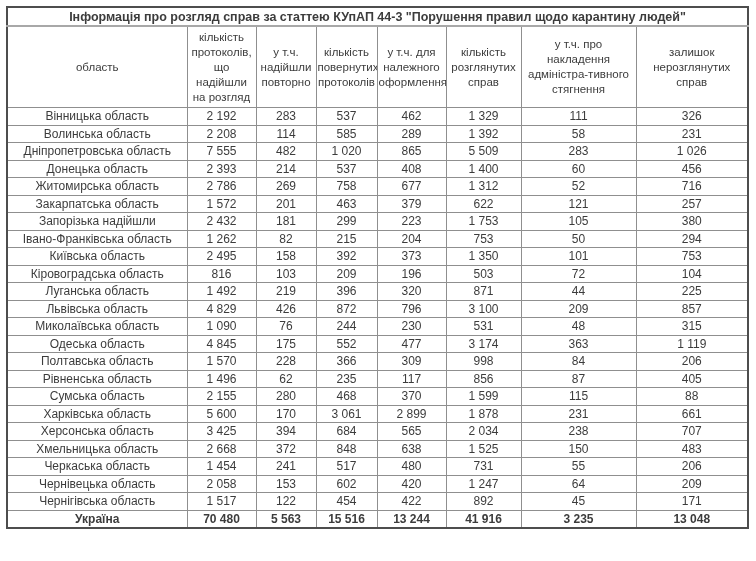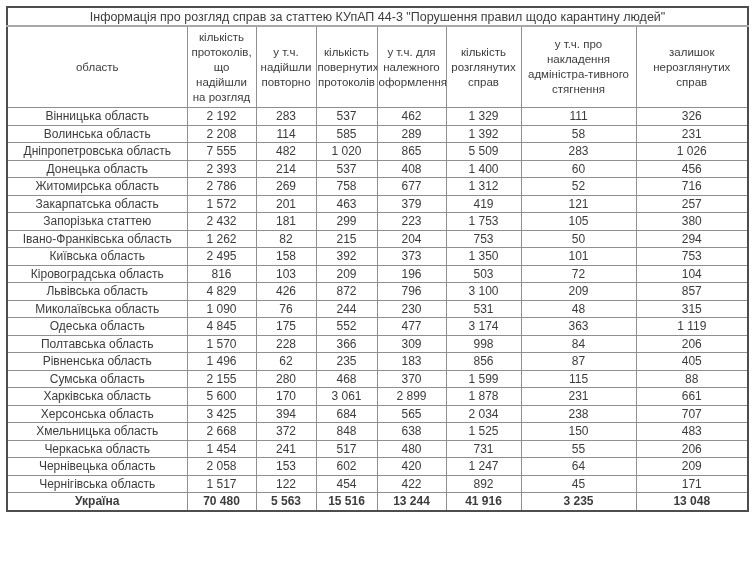--- a/index.html
+++ b/index.html
@@ -24,21 +24,21 @@
     border: 2px solid #4d4d4d;
   }
   table.report td, table.report th {
     border: 1px solid #8f8f8f;
     text-align: center;
     vertical-align: middle;
     padding: 0 1px;
     overflow: hidden;
   }
   tr.title-row td {
-    font-weight: normal;
+    font-weight: bold;
     font-size: 12.5px;
     height: 17px;
     border-bottom: 2px solid #a8a8a8;
     padding: 0 2px;
   }
   thead tr.header-row th {
     font-weight: normal;
     font-size: 11.5px;
     line-height: 15px;
     height: 80px;
@@ -134,26 +134,26 @@
           <td>1 312</td>
           <td>52</td>
           <td>716</td>
         </tr>
         <tr>
           <td>Закарпатська область</td>
           <td>1 572</td>
           <td>201</td>
           <td>463</td>
           <td>379</td>
-          <td>419</td>
+          <td>622</td>
           <td>121</td>
           <td>257</td>
         </tr>
         <tr>
-          <td>Запорізька статтею</td>
+          <td>Запорізька надійшли</td>
           <td>2 432</td>
           <td>181</td>
           <td>299</td>
           <td>223</td>
           <td>1 753</td>
           <td>105</td>
           <td>380</td>
         </tr>
         <tr>
           <td>Івано-Франківська область</td>
@@ -179,20 +179,30 @@
           <td>Кіровоградська область</td>
           <td>816</td>
           <td>103</td>
           <td>209</td>
           <td>196</td>
           <td>503</td>
           <td>72</td>
           <td>104</td>
         </tr>
         <tr>
+          <td>Луганська область</td>
+          <td>1 492</td>
+          <td>219</td>
+          <td>396</td>
+          <td>320</td>
+          <td>871</td>
+          <td>44</td>
+          <td>225</td>
+        </tr>
+        <tr>
           <td>Львівська область</td>
           <td>4 829</td>
           <td>426</td>
           <td>872</td>
           <td>796</td>
           <td>3 100</td>
           <td>209</td>
           <td>857</td>
         </tr>
         <tr>
@@ -223,21 +233,21 @@
           <td>309</td>
           <td>998</td>
           <td>84</td>
           <td>206</td>
         </tr>
         <tr>
           <td>Рівненська область</td>
           <td>1 496</td>
           <td>62</td>
           <td>235</td>
-          <td>183</td>
+          <td>117</td>
           <td>856</td>
           <td>87</td>
           <td>405</td>
         </tr>
         <tr>
           <td>Сумська область</td>
           <td>2 155</td>
           <td>280</td>
           <td>468</td>
           <td>370</td>

